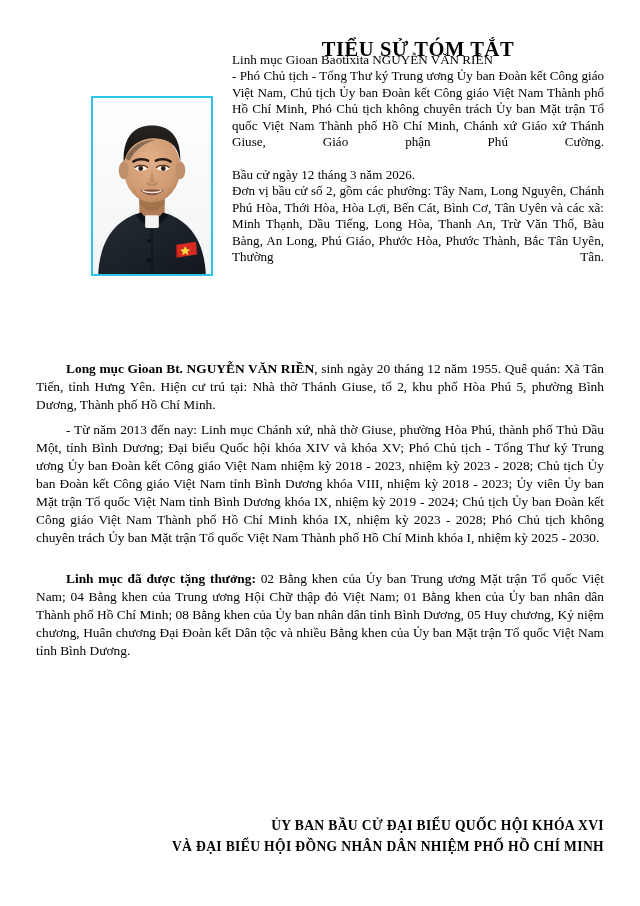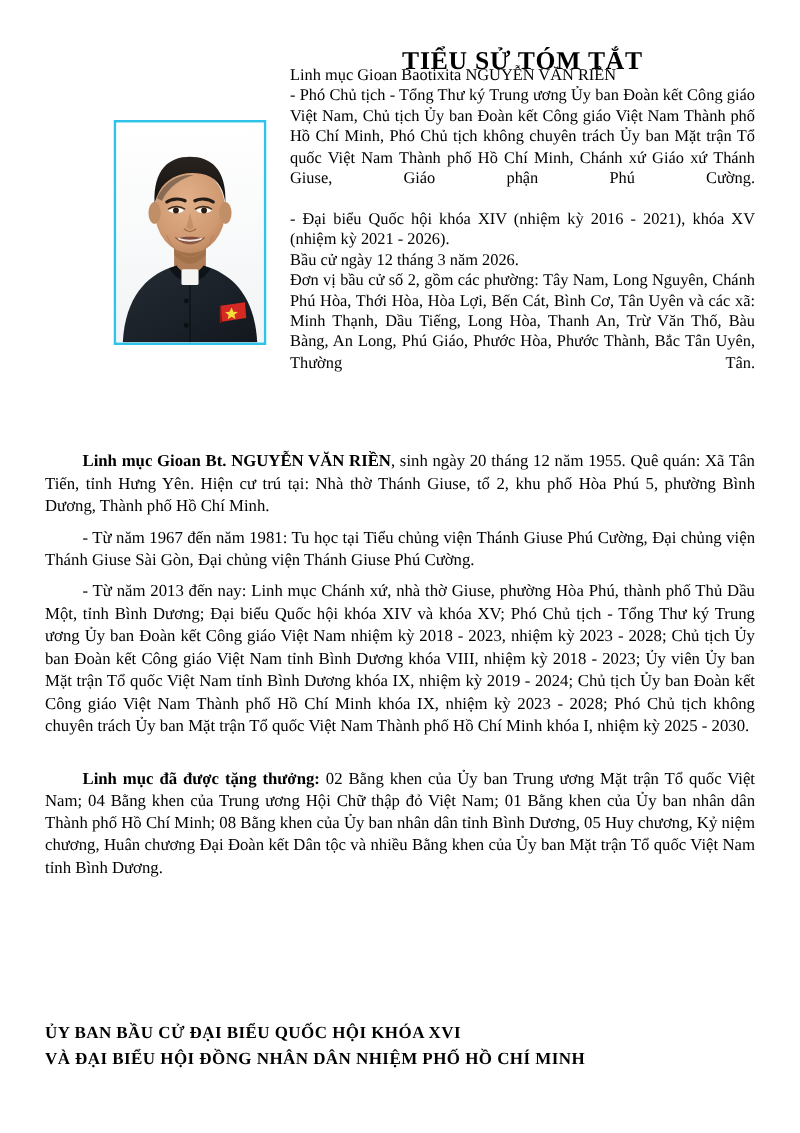--- a/index.html
+++ b/index.html
@@ -102,21 +102,21 @@
   .body-col b {
     font-weight: bold;
   }
 
   
   .footer {
     position: absolute;
     left: 36px;
     top: 816px;
     width: 568px;
-    text-align: left;
+    text-align: right;
     font-size: 13.6px;
     font-weight: bold;
     line-height: 1.52;
     letter-spacing: 0.35px;
   }
   .footer div { white-space: nowrap; }
 </style>
 </head>
 <body>
 
@@ -193,31 +193,29 @@
         <path d="M86 150 L106 147 L107 160 L87 163 Z" fill="#d42a23"></path>
         <path d="M95 151.4 l1.5 3.4 3.6 0.2 -2.8 2.3 0.9 3.5 -3.2 -1.9 -3.2 2.1 0.8 -3.6 -2.9 -2.2 3.6 -0.4 Z" fill="#f6dd3b"></path>
         <path d="M86 150 L86 164" stroke="#8d1c17" stroke-width="1.2"></path>
       </g>
     </svg>
   </div>
 
   <div class="header-col">
     <p>Linh mục Gioan Baotixita NGUYỄN VĂN RIỀN</p>
     <p class="stretch">- Phó Chủ tịch - Tổng Thư ký Trung ương Ủy ban Đoàn kết Công giáo Việt Nam, Chủ tịch Ủy ban Đoàn kết Công giáo Việt Nam Thành phố Hồ Chí Minh, Phó Chủ tịch không chuyên trách Ủy ban Mặt trận Tổ quốc Việt Nam Thành phố Hồ Chí Minh, Chánh xứ Giáo xứ Thánh Giuse, Giáo phận Phú Cường.</p>
-    <p>- Đại biểu Quốc hội khóa XIV (nhiệm kỳ 2016 - 2021), khóa XV (nhiệm kỳ 2021 - 2026).</p>
     <p>Bầu cử ngày 12 tháng 3 năm 2026.</p>
     <p class="stretch">Đơn vị bầu cử số 2, gồm các phường: Tây Nam, Long Nguyên, Chánh Phú Hòa, Thới Hòa, Hòa Lợi, Bến Cát, Bình Cơ, Tân Uyên và các xã: Minh Thạnh, Dầu Tiếng, Long Hòa, Thanh An, Trừ Văn Thố, Bàu Bàng, An Long, Phú Giáo, Phước Hòa, Phước Thành, Bắc Tân Uyên, Thường Tân.</p>
   </div>
 
   <div class="body-col">
 
-    <p><b>Linh mục Gioan Bt. NGUYỄN VĂN RIỀN</b><span>, sinh ngày 20 tháng 12 năm 1955. Quê quán: Xã Tân Tiến, tỉnh Hưng Yên. Hiện cư trú tại: Nhà thờ Thánh Giuse, tổ 2, khu phố Hòa Phú 5, phường Bình Dương, Thành phố Hồ Chí Minh.</span></p>
-
-
-    <p>- Từ năm 1967 đến năm 1981: Tu học tại Tiểu chủng viện Thánh Giuse Phú Cường, Đại chủng viện Thánh Giuse Sài Gòn, Đại chủng viện Thánh Giuse Phú Cường.</p>
+    <p><b>Long mục Gioan Bt. NGUYỄN VĂN RIỀN</b><span>, sinh ngày 20 tháng 12 năm 1955. Quê quán: Xã Tân Tiến, tỉnh Hưng Yên. Hiện cư trú tại: Nhà thờ Thánh Giuse, tổ 2, khu phố Hòa Phú 5, phường Bình Dương, Thành phố Hồ Chí Minh.</span></p>
+
+
     <p>- Từ năm 2013 đến nay: Linh mục Chánh xứ, nhà thờ Giuse, phường Hòa Phú, thành phố Thủ Dầu Một, tỉnh Bình Dương; Đại biểu Quốc hội khóa XIV và khóa XV; Phó Chủ tịch - Tổng Thư ký Trung ương Ủy ban Đoàn kết Công giáo Việt Nam nhiệm kỳ 2018 - 2023, nhiệm kỳ 2023 - 2028; Chủ tịch Ủy ban Đoàn kết Công giáo Việt Nam tỉnh Bình Dương khóa VIII, nhiệm kỳ 2018 - 2023; Ủy viên Ủy ban Mặt trận Tổ quốc Việt Nam tỉnh Bình Dương khóa IX, nhiệm kỳ 2019 - 2024; Chủ tịch Ủy ban Đoàn kết Công giáo Việt Nam Thành phố Hồ Chí Minh khóa IX, nhiệm kỳ 2023 - 2028; Phó Chủ tịch không chuyên trách Ủy ban Mặt trận Tổ quốc Việt Nam Thành phố Hồ Chí Minh khóa I, nhiệm kỳ 2025 - 2030.</p>
 
     <p><b>Linh mục đã được tặng thưởng:</b><span> 02 Bằng khen của Ủy ban Trung ương Mặt trận Tổ quốc Việt Nam; 04 Bằng khen của Trung ương Hội Chữ thập đỏ Việt Nam; 01 Bằng khen của Ủy ban nhân dân Thành phố Hồ Chí Minh; 08 Bằng khen của Ủy ban nhân dân tỉnh Bình Dương, 05 Huy chương, Kỷ niệm chương, Huân chương Đại Đoàn kết Dân tộc và nhiều Bằng khen của Ủy ban Mặt trận Tổ quốc Việt Nam tỉnh Bình Dương.</span></p>
   </div>
 
   <div class="footer">
     <div>ỦY BAN BẦU CỬ ĐẠI BIỂU QUỐC HỘI KHÓA XVI</div>
     <div>VÀ ĐẠI BIỂU HỘI ĐỒNG NHÂN DÂN NHIỆM PHỐ HỒ CHÍ MINH</div>
   </div>
 

